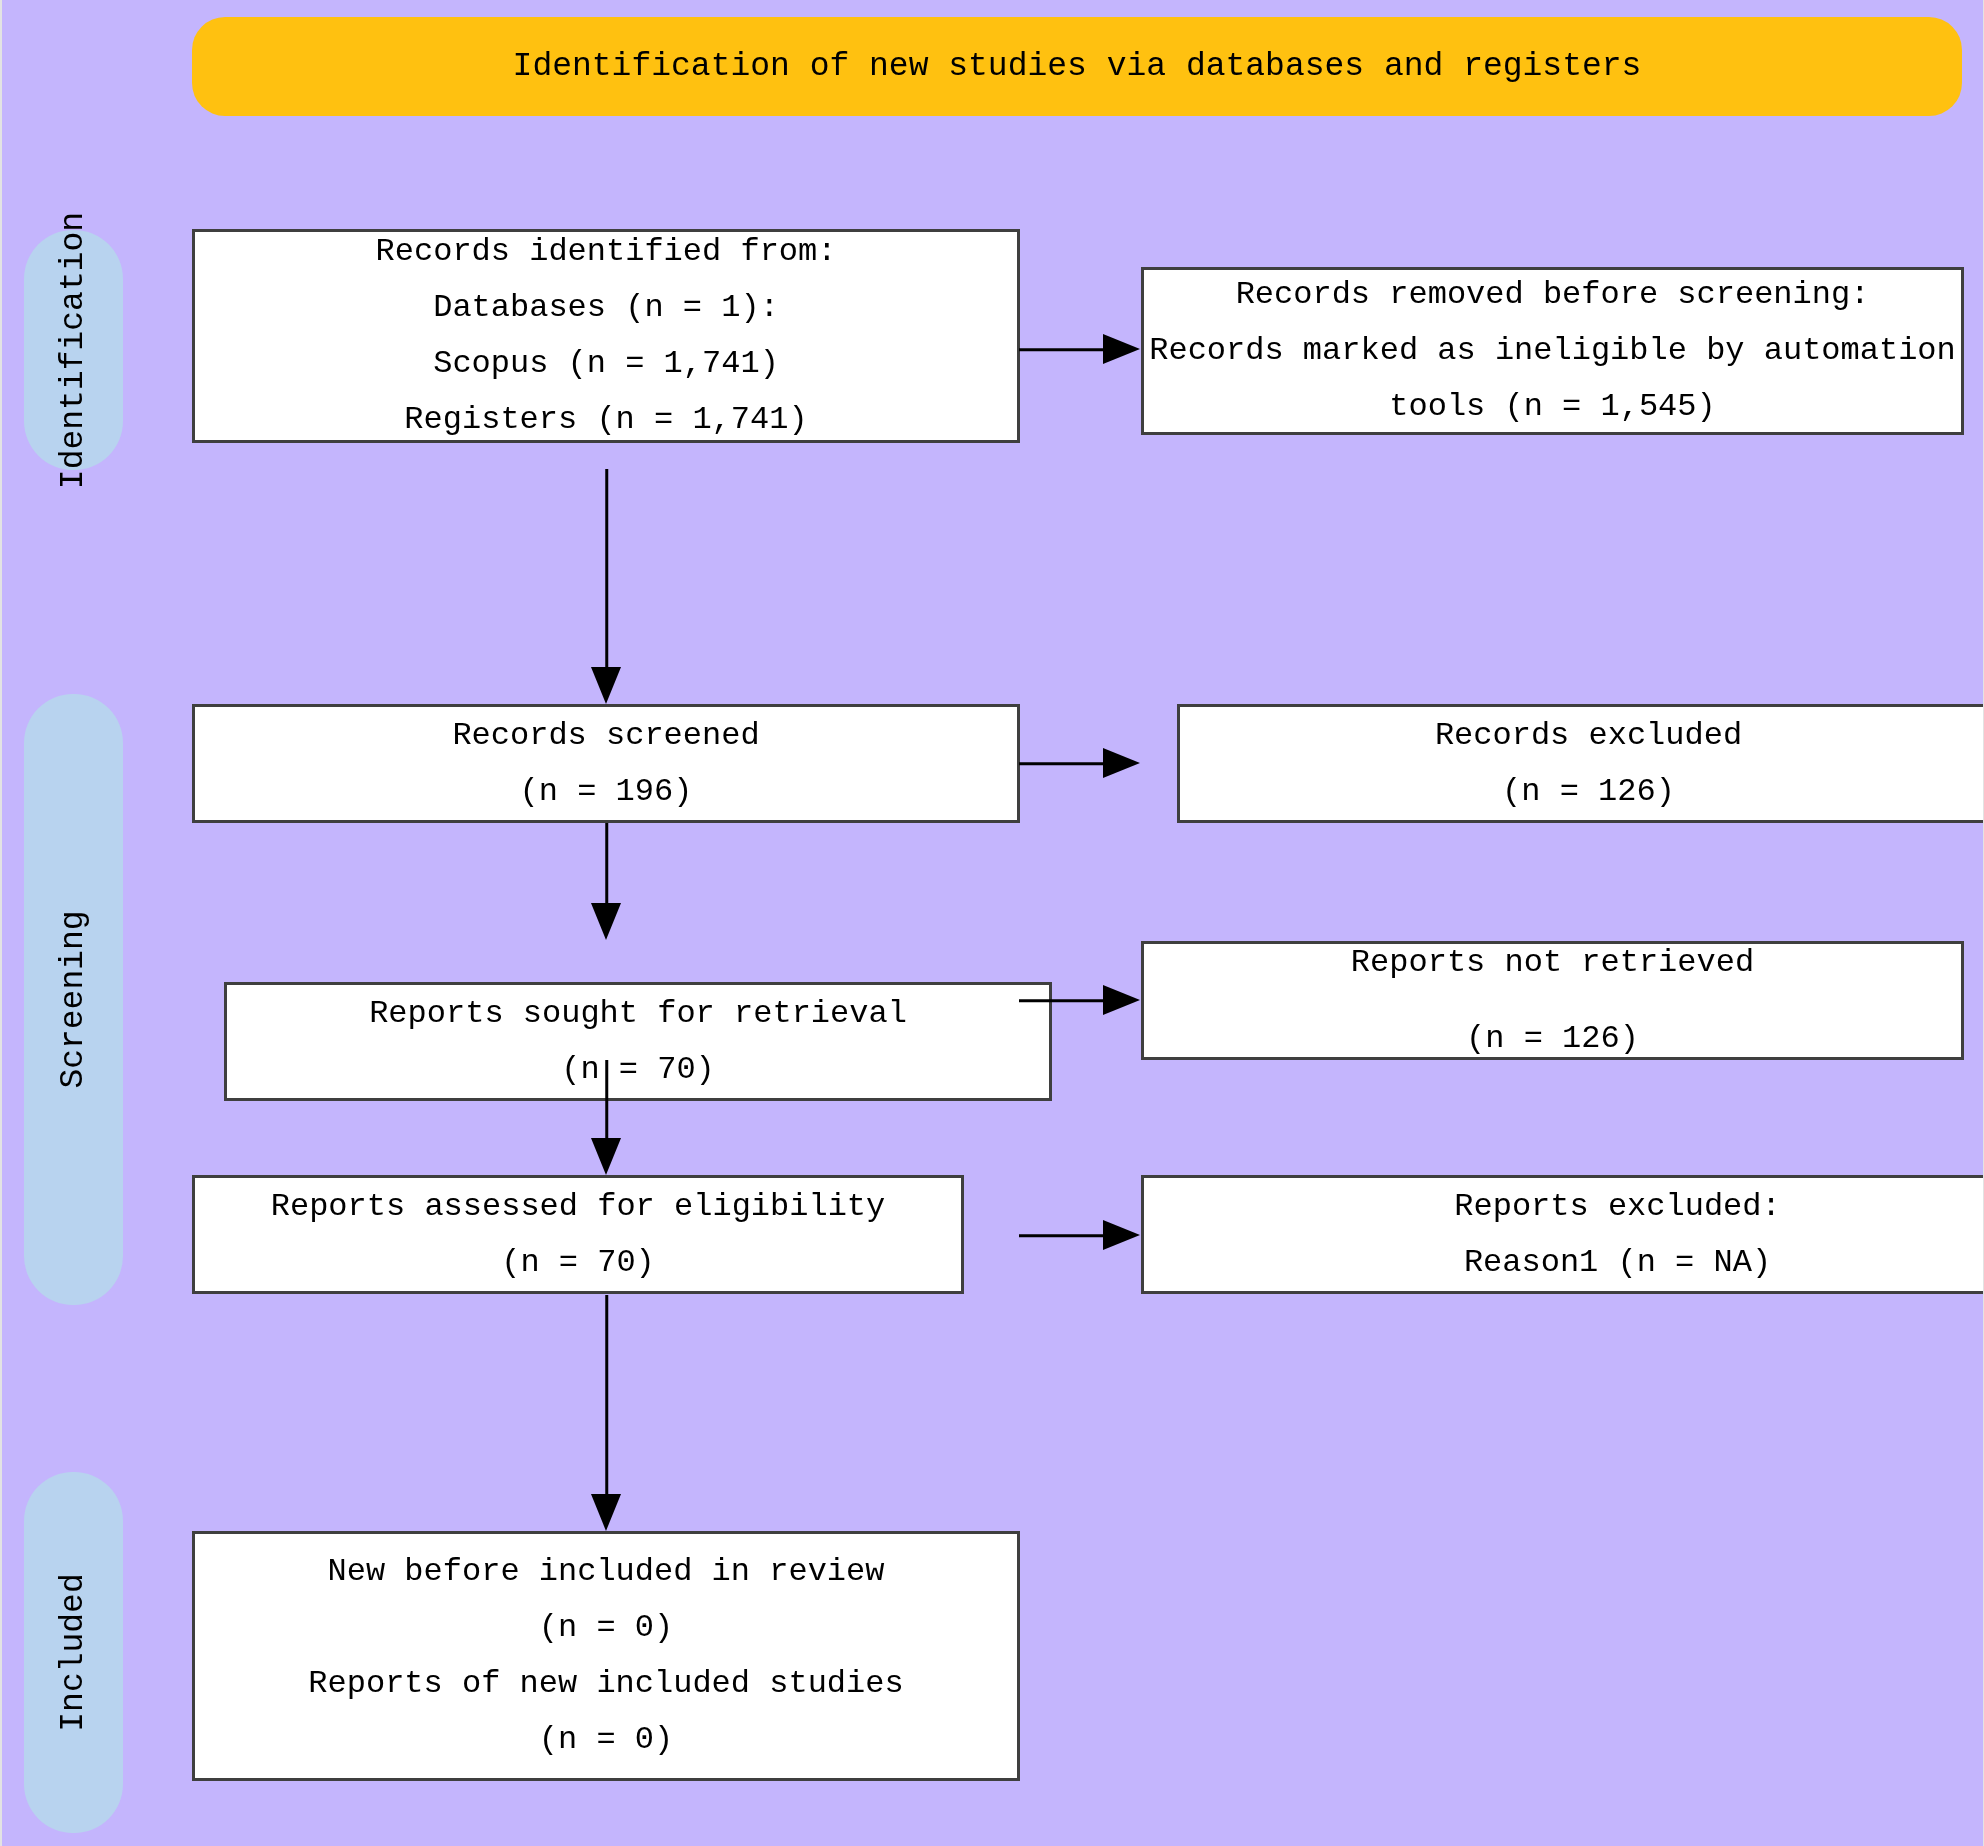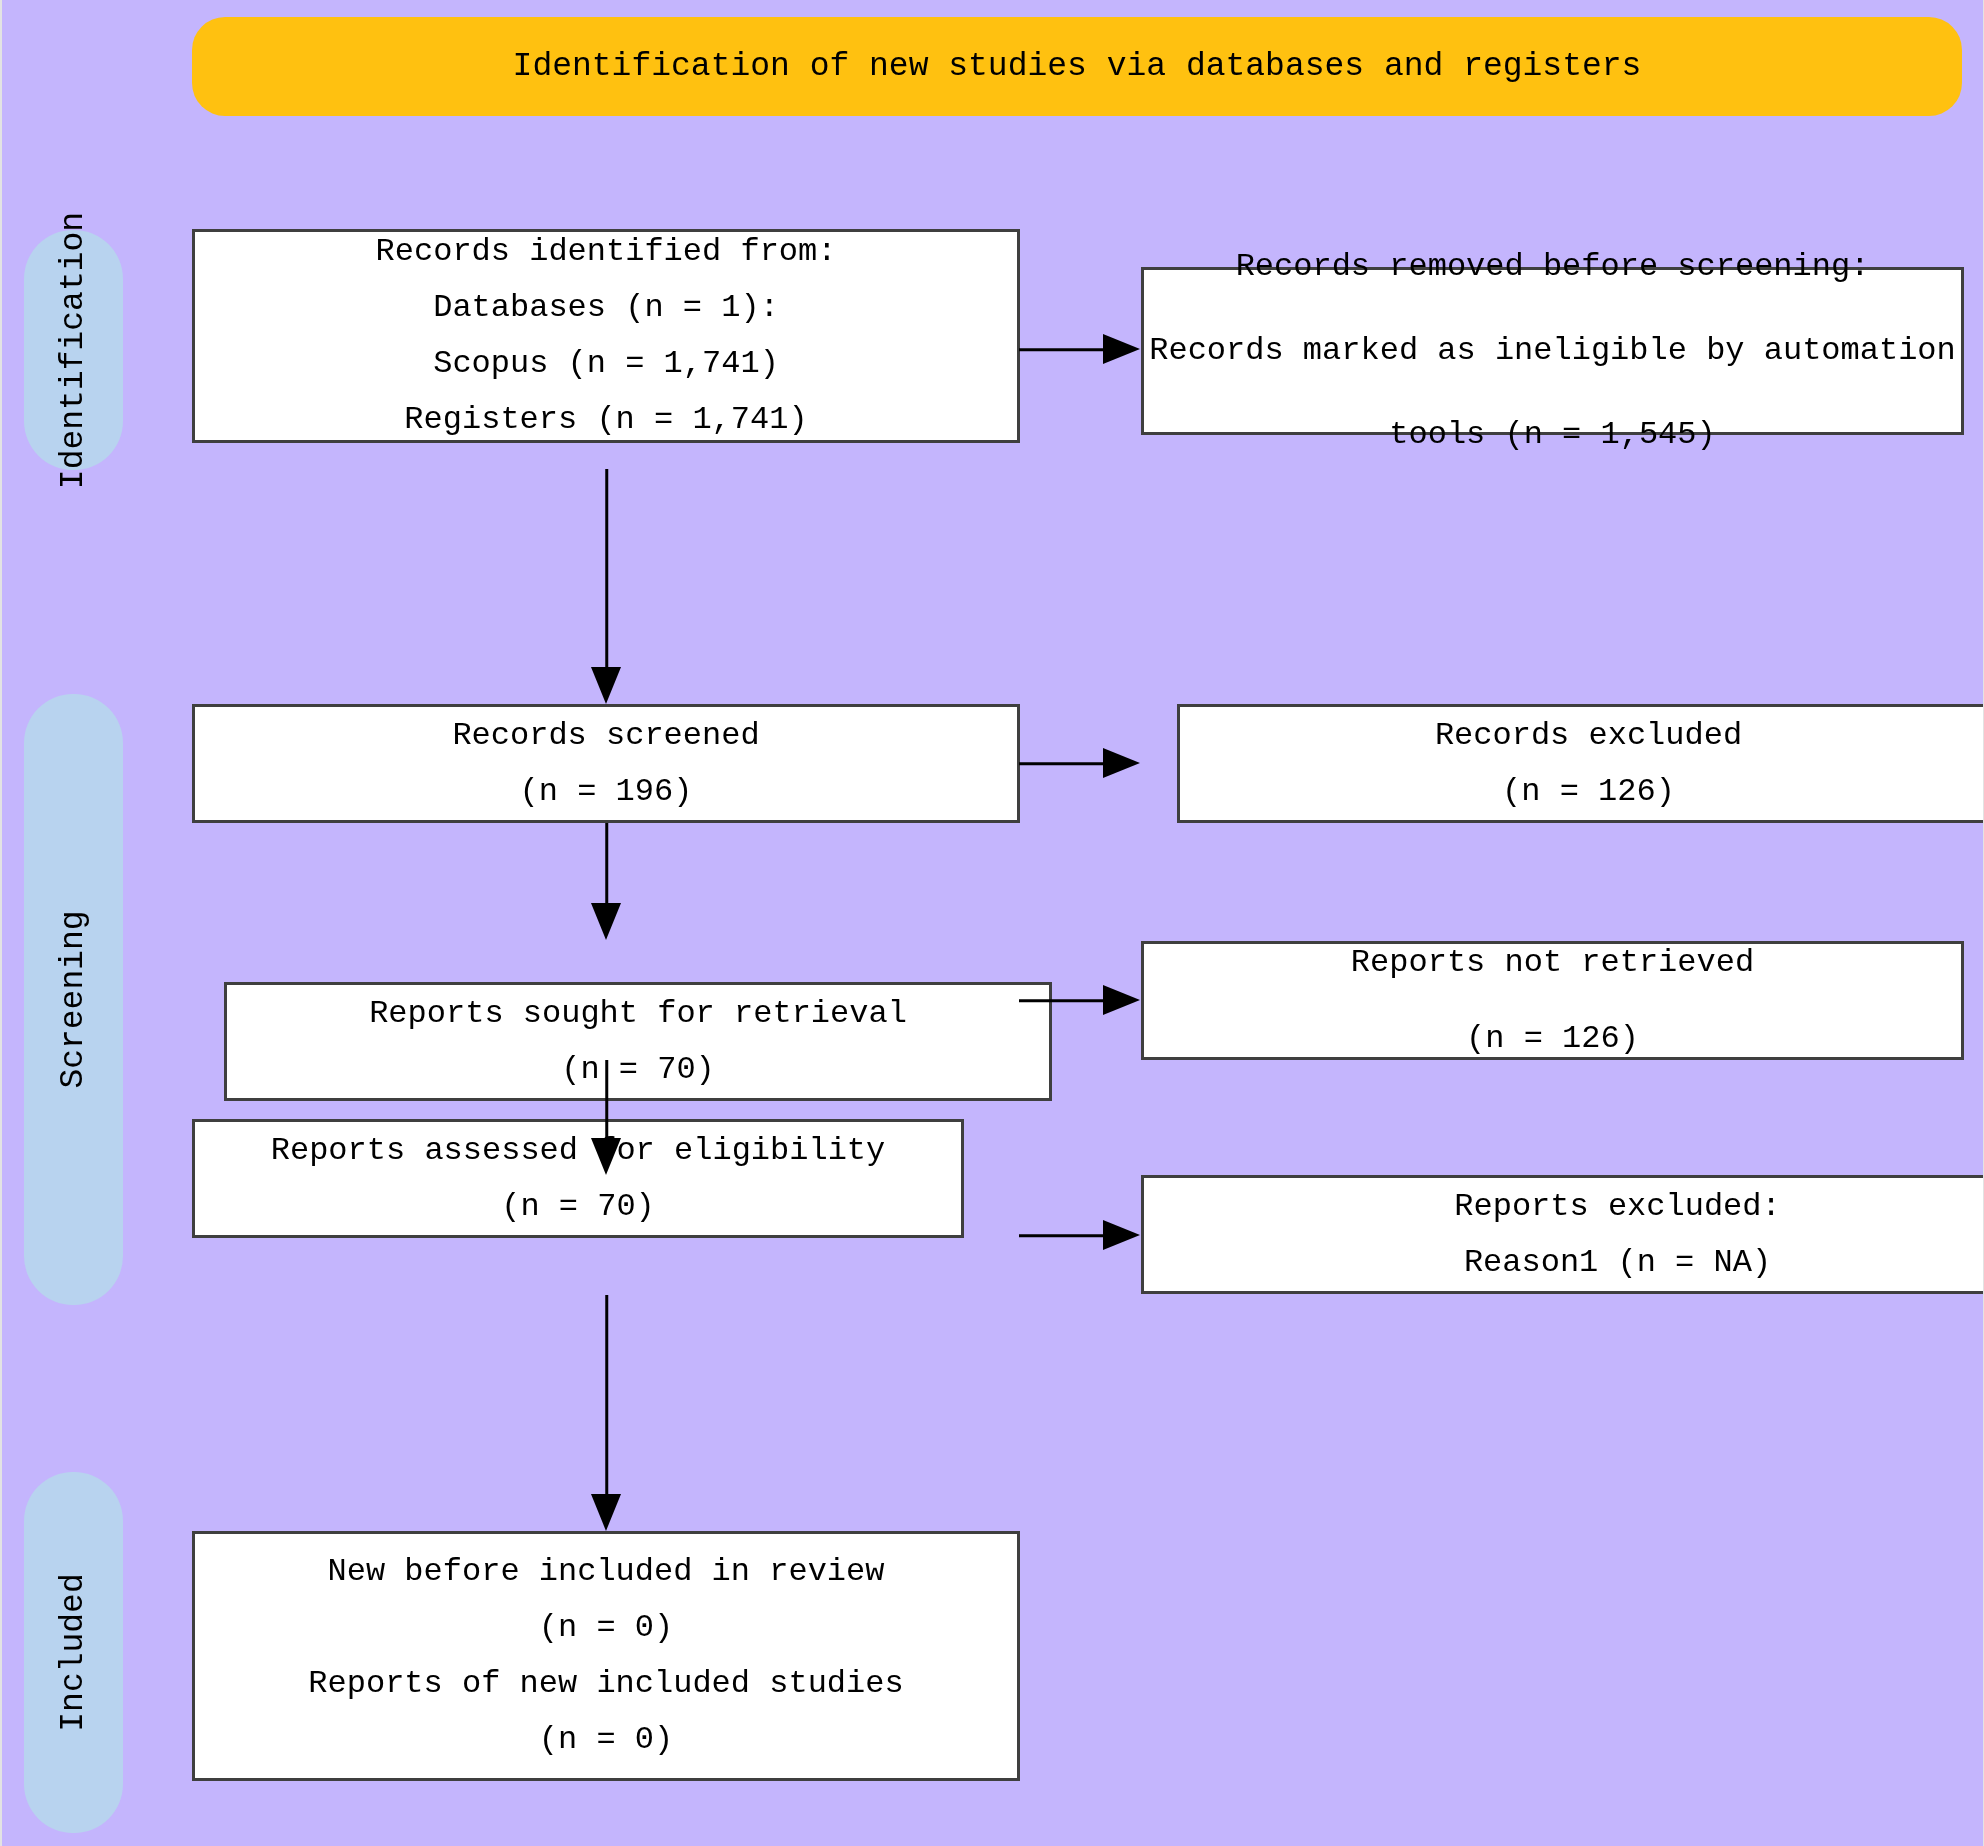--- a/index.html
+++ b/index.html
@@ -112,21 +112,21 @@
   <div class="stage" style="top:1472px; height:361px;">
     <span class="stage-text">Included</span>
   </div>
 
   <div class="box" style="left:190px; top:229px; width:828px; height:214px;">
     <div class="line">Records identified from:</div>
     <div class="line">Databases (n = 1):</div>
     <div class="line">Scopus (n = 1,741)</div>
     <div class="line">Registers (n = 1,741)</div>
   </div>
-  <div class="box" style="left:1139px; top:267px; width:823px; height:168px;gap:28px;">
+  <div class="box" style="left:1139px; top:267px; width:823px; height:168px;">
     <div class="line">Records removed before screening:</div>
     <div class="line">Records marked as ineligible by automation</div>
     <div class="line">tools (n = 1,545)</div>
   </div>
 
   <div class="box" style="left:190px; top:704px; width:828px; height:119px;">
     <div class="line">Records screened</div>
     <div class="line">(n = 196)</div>
   </div>
   <div class="box" style="left:1139px; top:704px; width:823px; height:119px;margin-left:36px;">
@@ -136,21 +136,21 @@
 
   <div class="box" style="left:190px; top:982px; width:828px; height:119px;margin-left:32px;">
     <div class="line">Reports sought for retrieval</div>
     <div class="line">(n = 70)</div>
   </div>
   <div class="box" style="left:1139px; top:941px; width:823px; height:119px;gap:20px;">
     <div class="line">Reports not retrieved</div>
     <div class="line">(n = 126)</div>
   </div>
 
-  <div class="box" style="left:190px; top:1119px; width:772px; height:119px;">
+  <div class="box" style="left:190px; top:1175px; width:772px; height:119px;">
     <div class="line">Reports assessed for eligibility</div>
     <div class="line">(n = 70)</div>
   </div>
   <div class="box" style="left:1139px; top:1175px; width:953px; height:119px;">
     <div class="line">Reports excluded:</div>
     <div class="line">Reason1 (n = NA)</div>
   </div>
 
   <div class="box" style="left:190px; top:1531px; width:828px; height:250px;">
     <div class="line">New before included in review</div>

